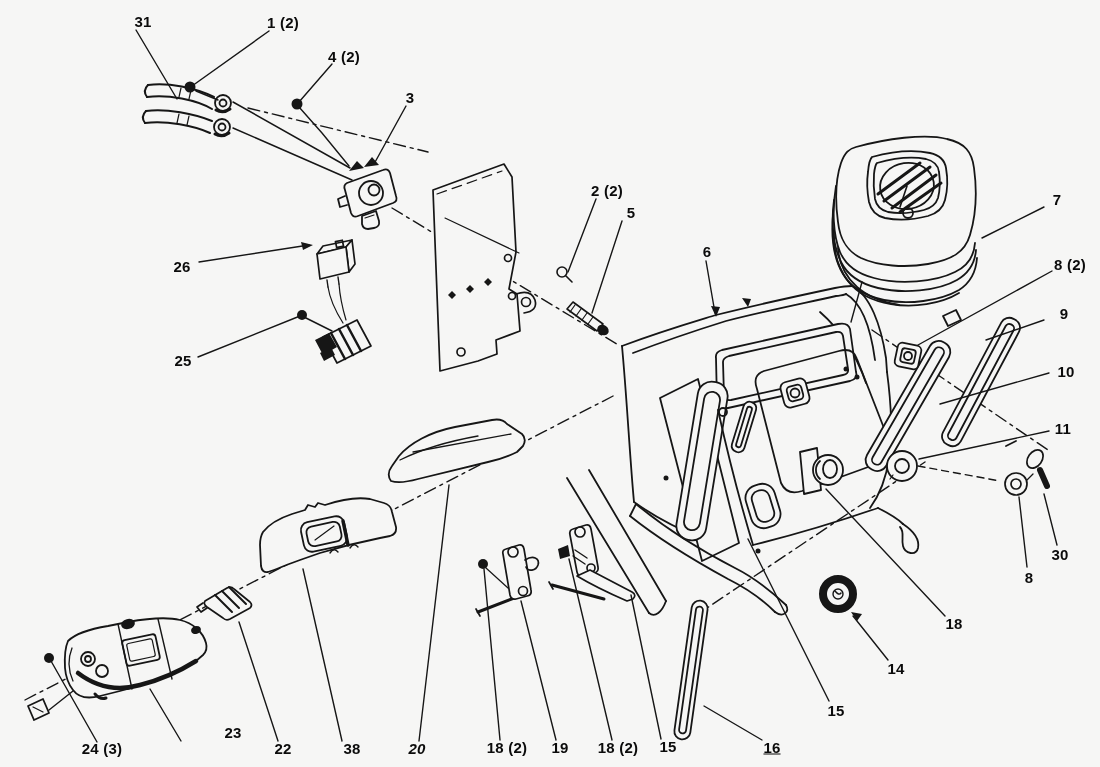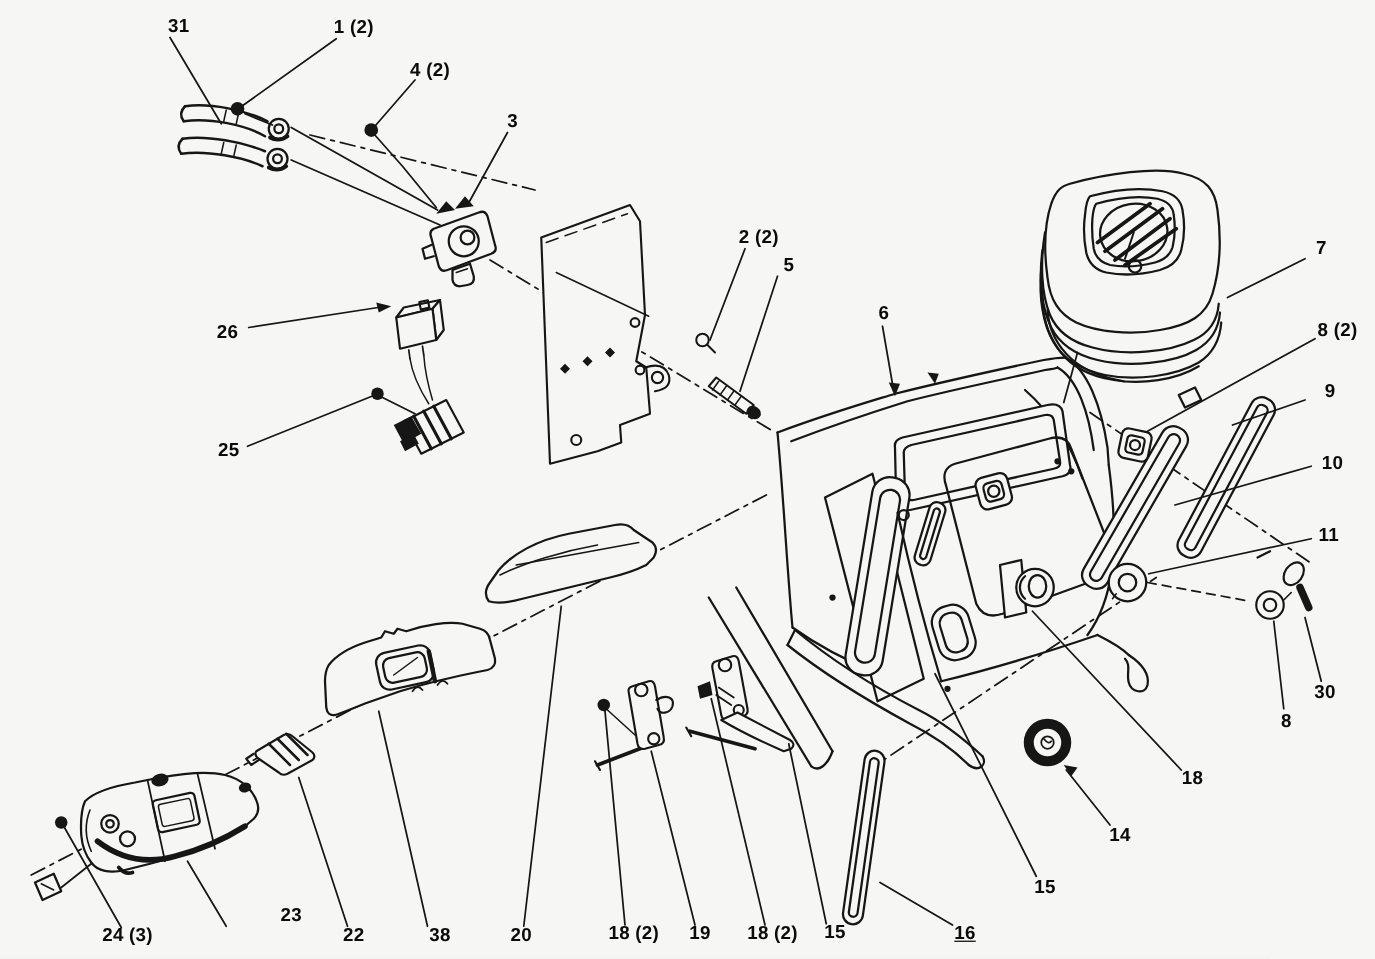--- a/index.html
+++ b/index.html
@@ -336,19 +336,19 @@
       <div class="callout" style="left: 1060px; top: 554px;">30</div>
       <div class="callout" style="left: 1029px; top: 577px;">8</div>
       <div class="callout" style="left: 954px; top: 623px;">18</div>
       <div class="callout" style="left: 896px; top: 668px;">14</div>
       <div class="callout" style="left: 836px; top: 710px;">15</div>
       <div class="callout" style="left: 772px; top: 747px; text-decoration: underline;">16</div>
       <div class="callout" style="left: 668px; top: 746px;">15</div>
       <div class="callout" style="left: 618px; top: 747px;">18 (2)</div>
       <div class="callout" style="left: 560px; top: 747px;">19</div>
       <div class="callout" style="left: 507px; top: 747px;">18 (2)</div>
-      <div class="callout" style="left: 417px; top: 748px;">20</div>
+      <div class="callout" style="left: 417px; top: 748px; font-style: italic;">20</div>
       <div class="callout" style="left: 352px; top: 748px;">38</div>
       <div class="callout" style="left: 283px; top: 748px;">22</div>
       <div class="callout" style="left: 186px; top: 732px; margin-left: 47px;">23</div>
       <div class="callout" style="left: 102px; top: 748px;">24 (3)</div>
     </div>
 </div>
 
 </body></html>

